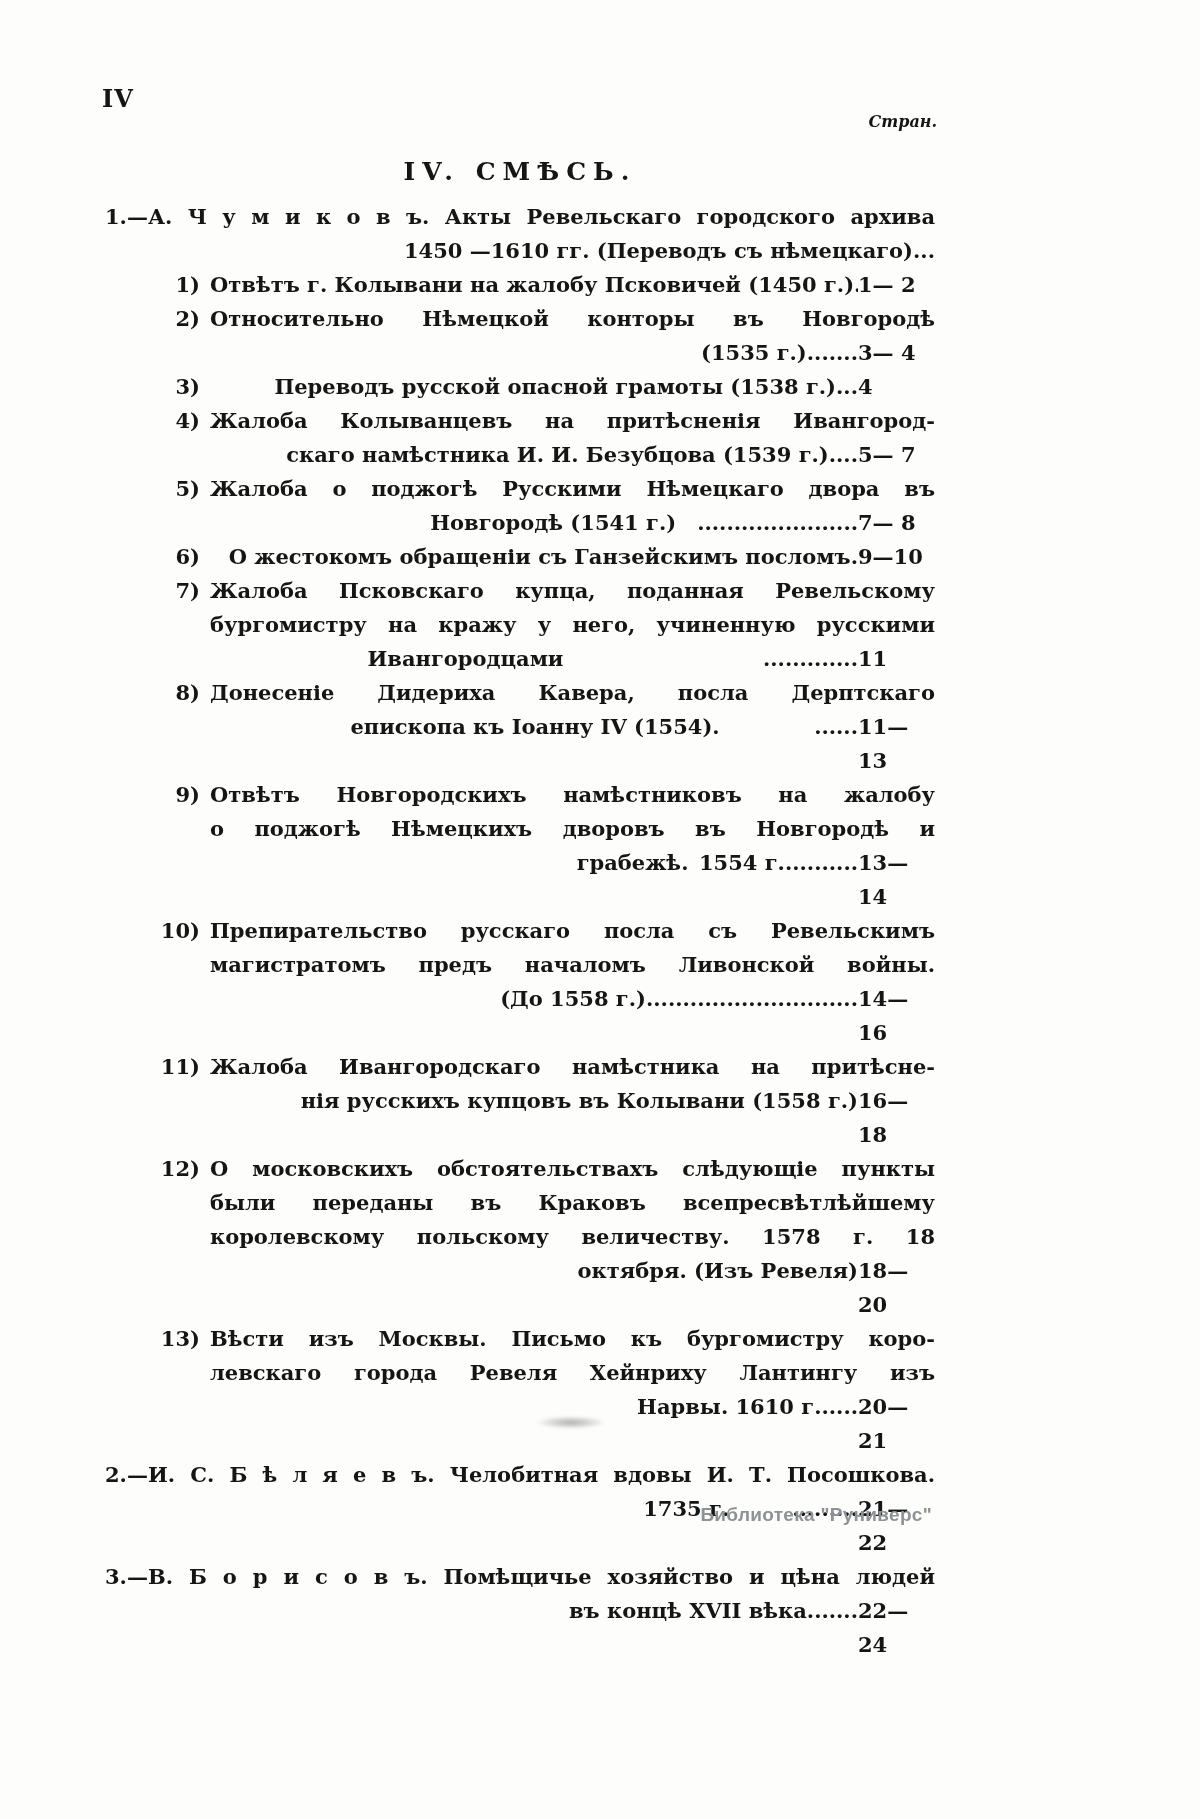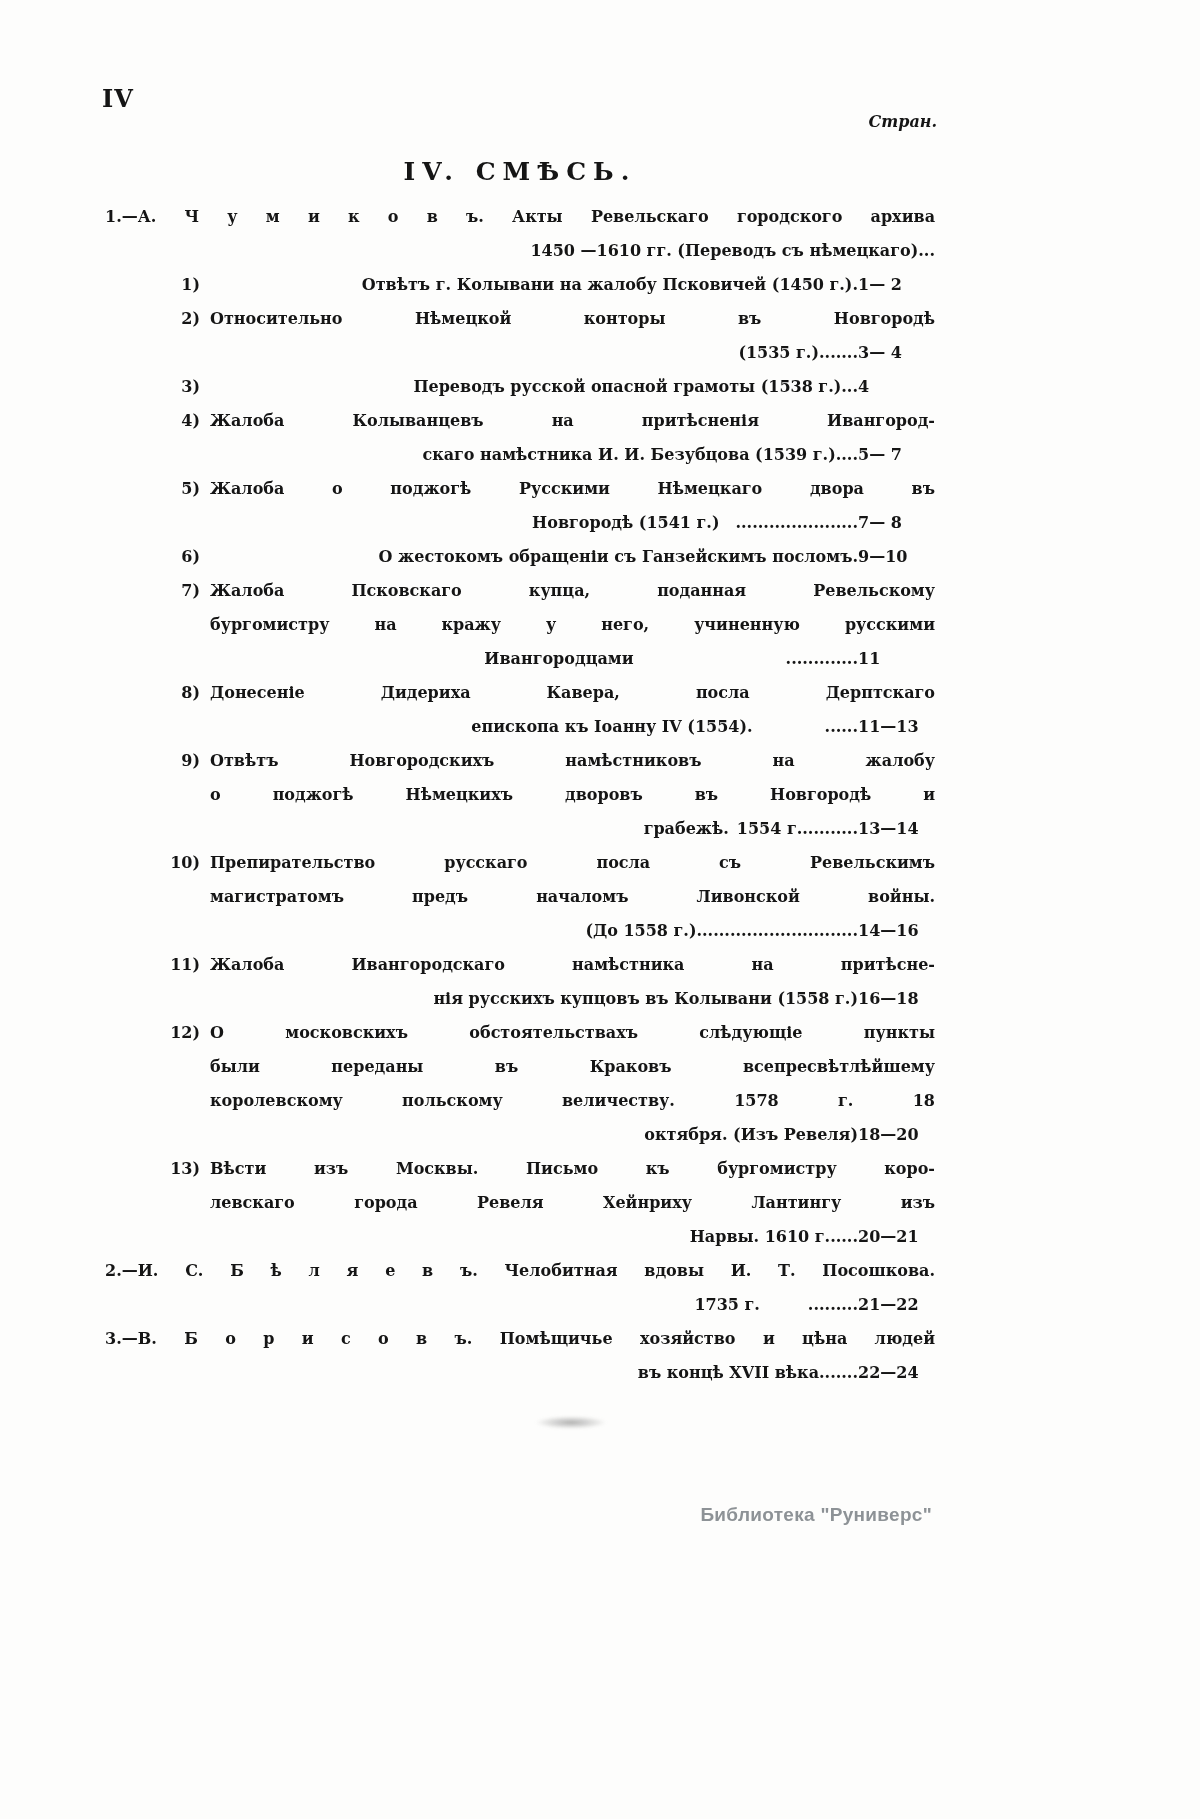--- a/index.html
+++ b/index.html
@@ -43,21 +43,21 @@
     font-size: 25px;
     font-weight: bold;
     letter-spacing: 7px;
     line-height: 32px;
     margin-bottom: 12px;
   }
 
   .entries { }
 
   .entry {
-    font-size: 16px;
+    font-size: 21px;
     font-weight: bold;
     line-height: 34px;
   }
 
   .line { display: flex; }
 
   .entry.main .line { padding-left: 58px; }
   .entry.main .line.first { padding-left: 0; }
   .entry.sub  .line { padding-left: 105px; }
 

